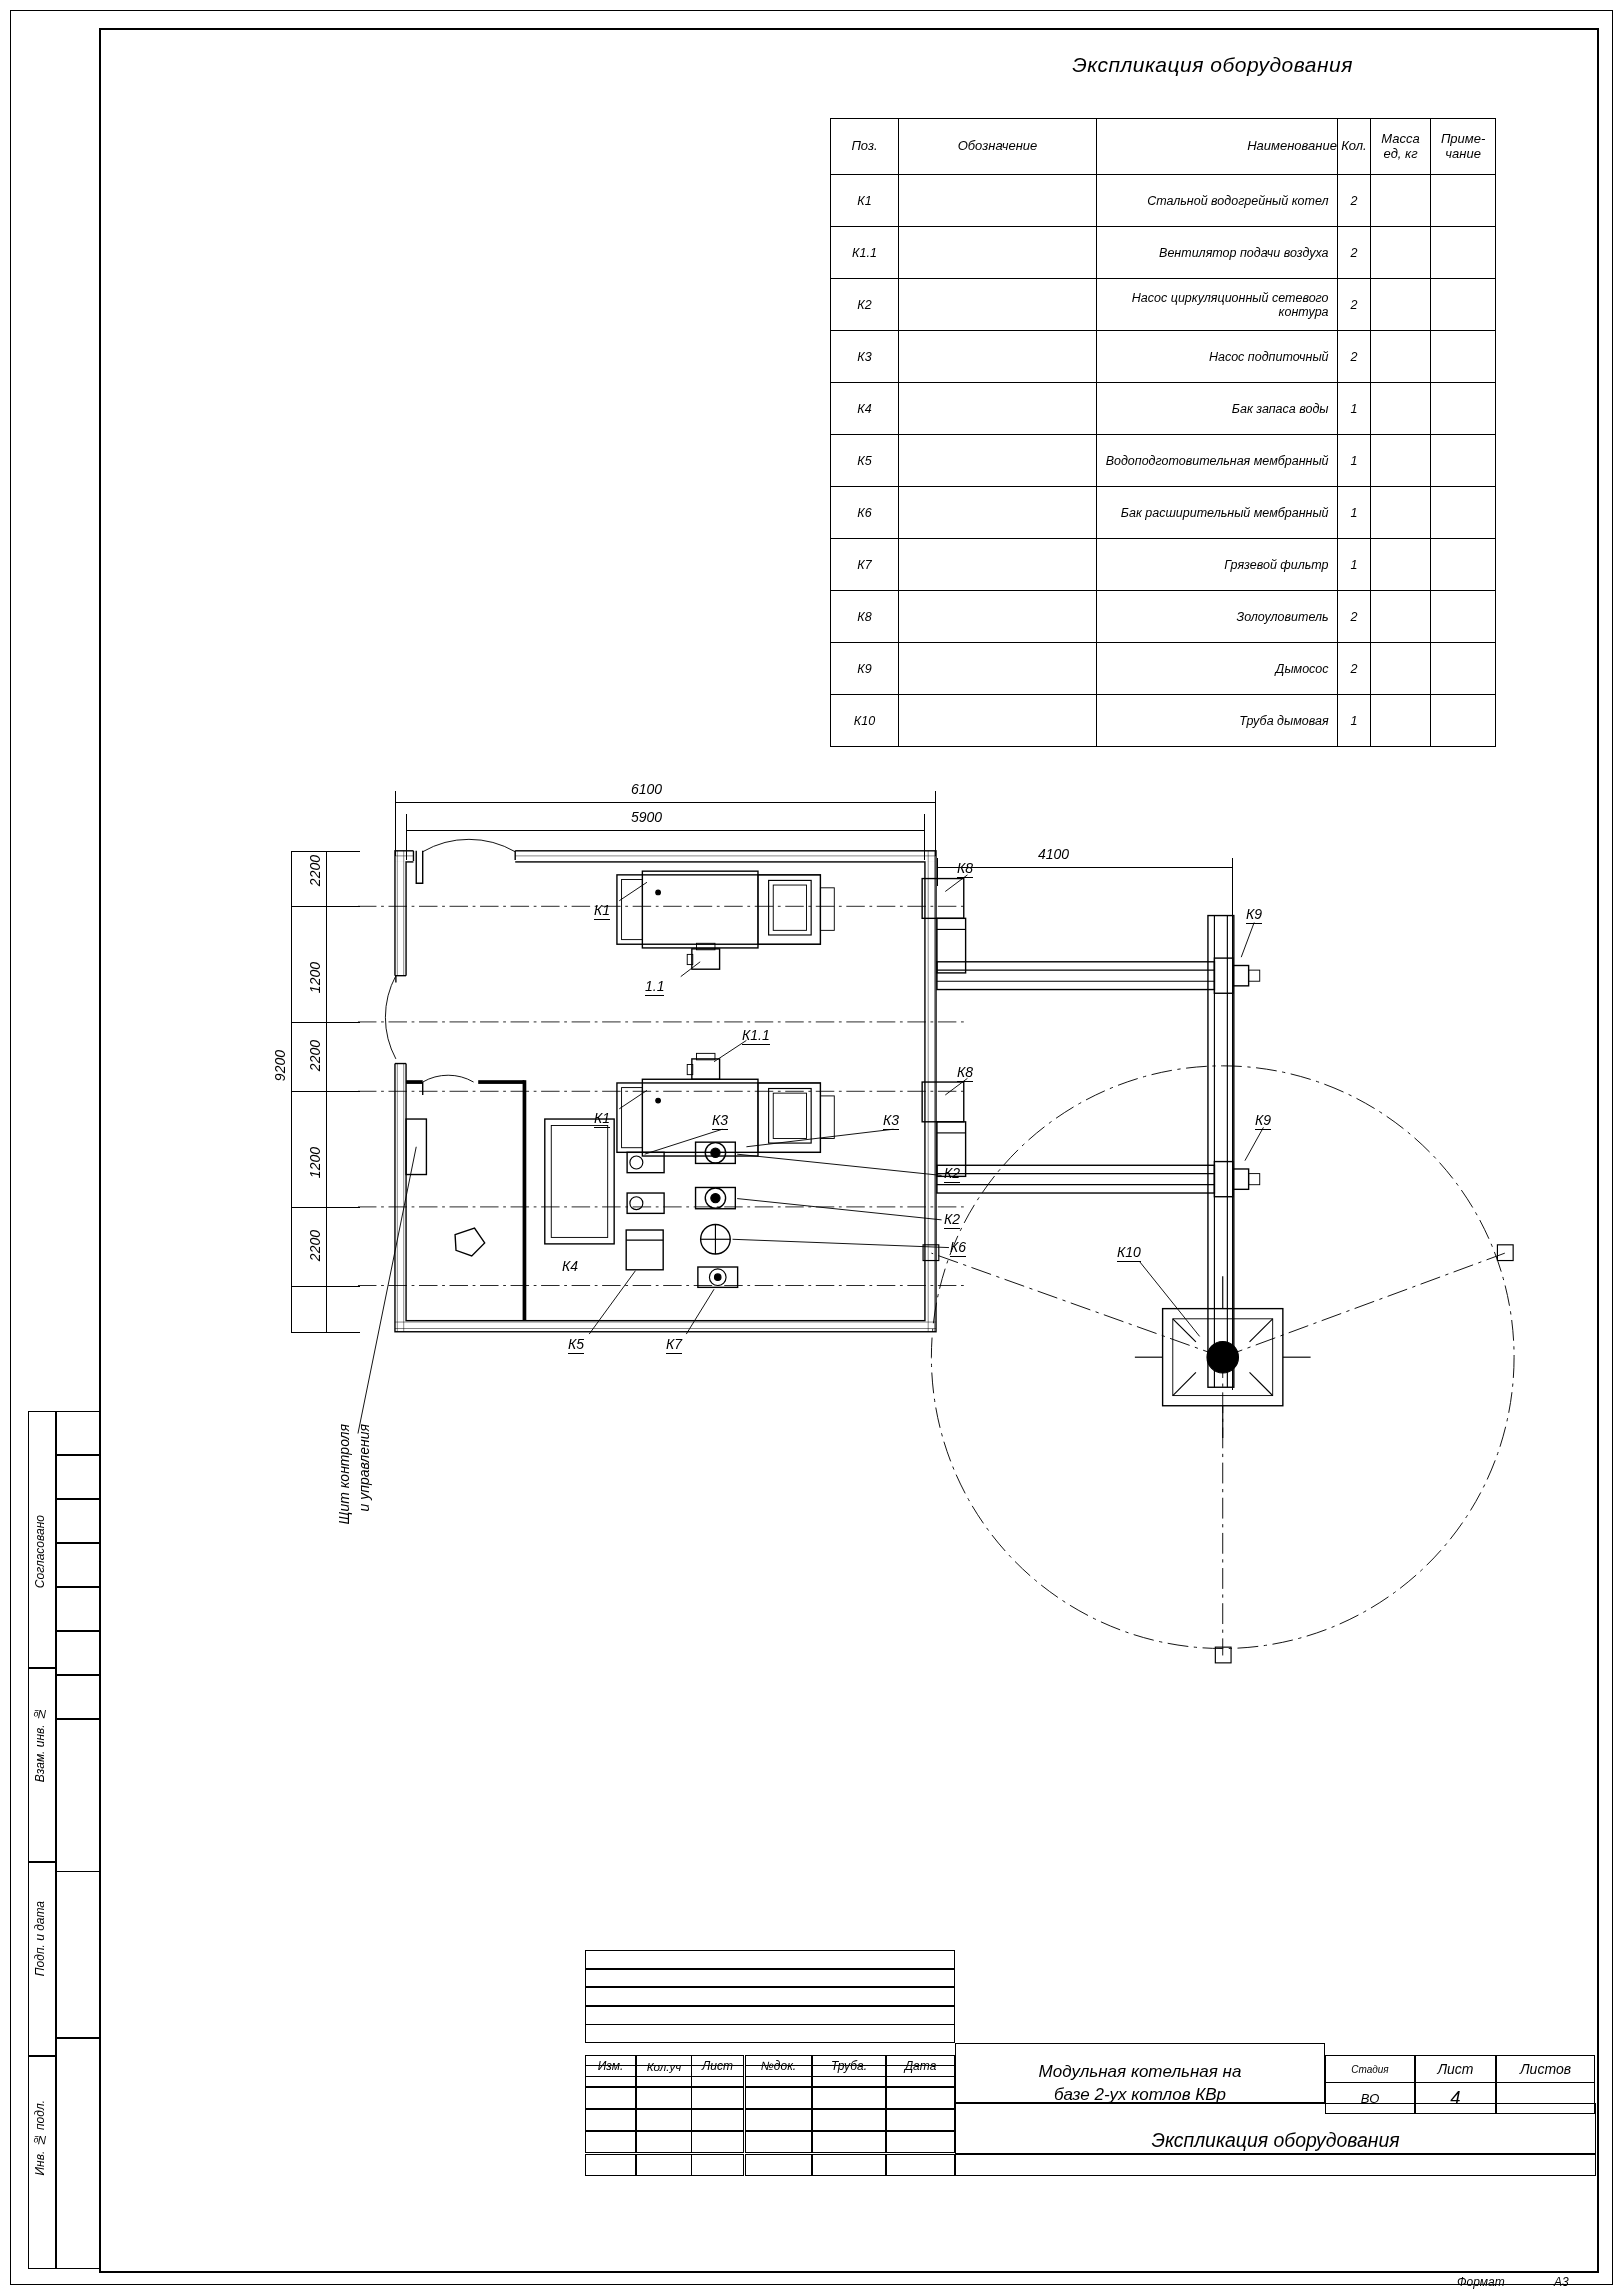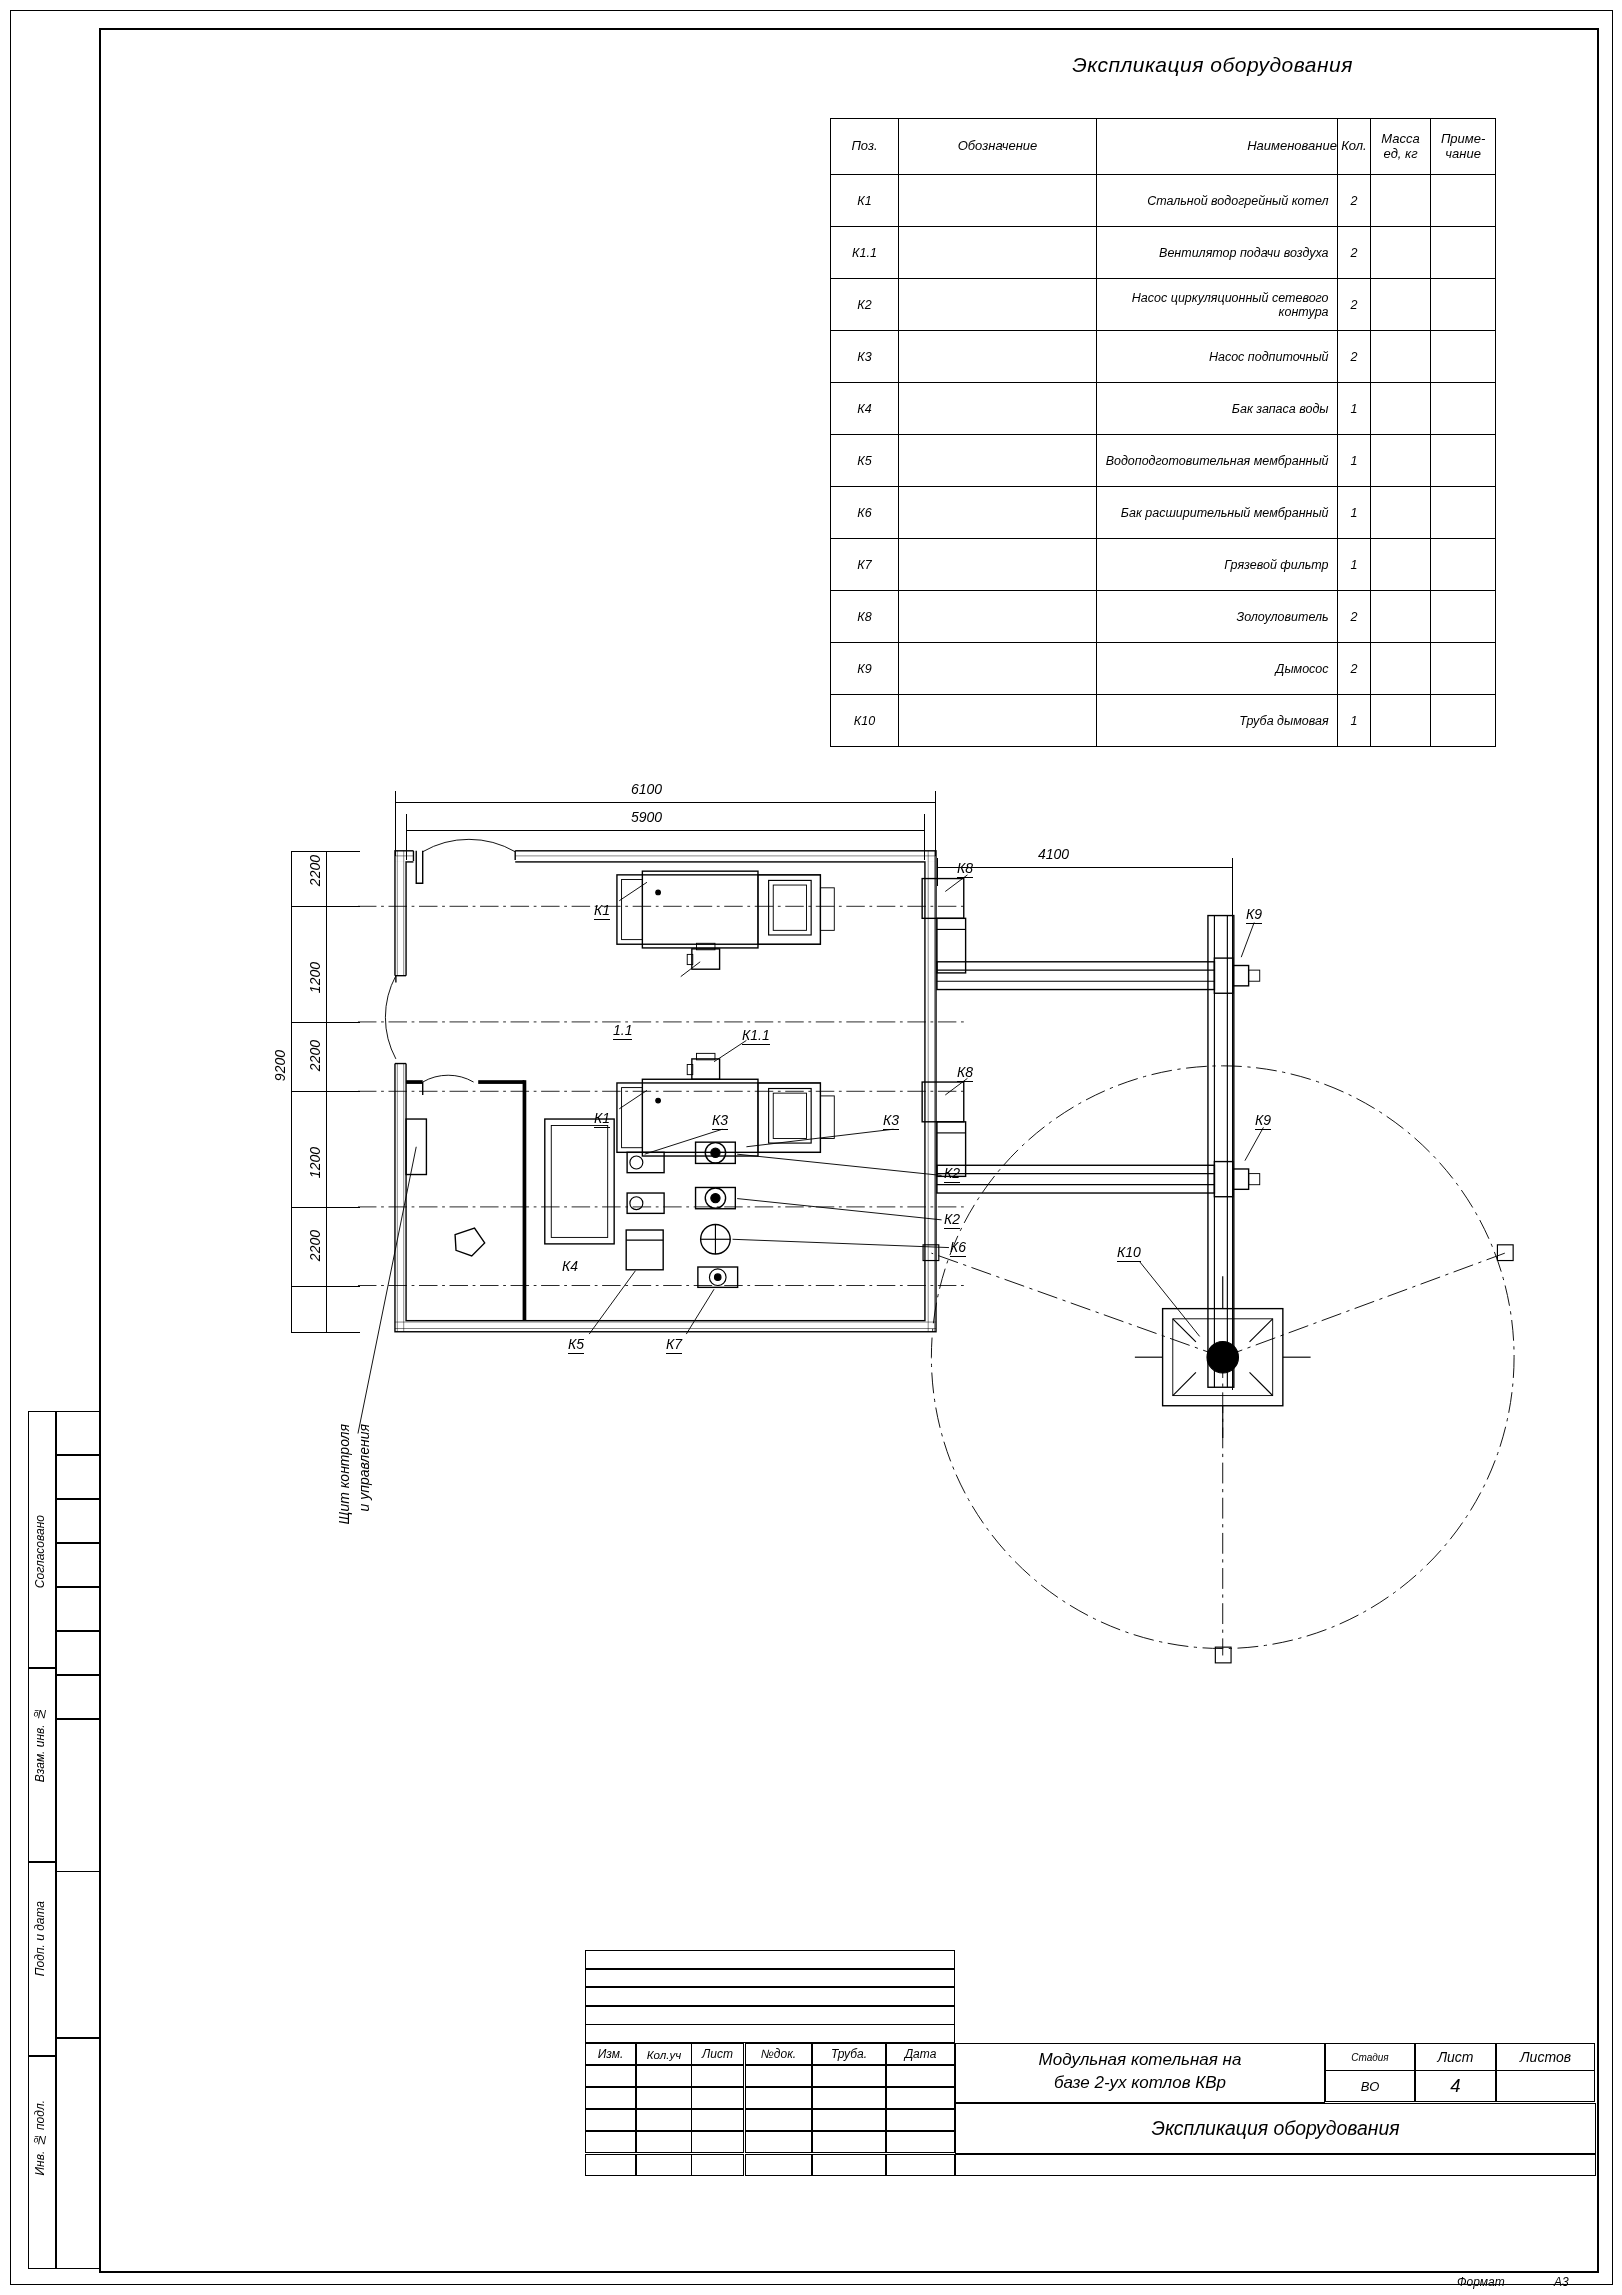--- a/index.html
+++ b/index.html
@@ -1,19 +1,19 @@
 <!DOCTYPE html>
 <html style="font-size:7.4px"><head>
 <meta charset="utf-8">
 <style>
   html,body{margin:0;padding:0;background:#ffffff;}
   body{font-family:"Liberation Sans", sans-serif;color:#000;}
   #sheet{position:relative;width:1623px;height:2295px;background:#fff;overflow:hidden;}
   .ln{position:absolute;background:#000;}
-  .ctr{display:flex;align-items:center;justify-content:center;text-align:center;}
+  .ctr{display:flex;align-items:center;justify-content:center;text-align:center;margin-top:12px;}
   .vert{writing-mode:vertical-rl;transform:rotate(180deg);}
 
   
   #outer-frame{position:absolute;left:10.2px;top:10.2px;width:1601px;height:2273px;border:1.4px solid #000;}
   #inner-frame{position:absolute;left:99px;top:28px;width:1496px;height:2241px;border:2.3px solid #000;}
 
   
   #left-stamp{position:absolute;left:28px;top:1411px;width:72px;height:858px;}
   #left-stamp .cell{position:absolute;border:1.4px solid #000;box-sizing:border-box;}
   #left-stamp .lbl{position:absolute;font-size:12px;font-style:italic;}
@@ -377,21 +377,21 @@
     <div class="ln" style="left:192px;top:509px;width:69px;height:0.9px;"></div>
 
     <div class="dim-txt vert" style="left:208px;top:32px;">2200</div>
     <div class="dim-txt vert" style="left:208px;top:139px;">1200</div>
     <div class="dim-txt vert" style="left:208px;top:217px;">2200</div>
     <div class="dim-txt vert" style="left:208px;top:324px;">1200</div>
     <div class="dim-txt vert" style="left:208px;top:407px;">2200</div>
 
     <div class="lbl-u" style="left:495px;top:79px;">К1</div>
     <div class="lbl-u" style="left:495px;top:287px;">К1</div>
-    <div class="lbl-u" style="left:514px;top:155px;margin-top:44px;">1.1</div>
+    <div class="lbl-u" style="left:546px;top:155px;">1.1</div>
     <div class="lbl-u" style="left:643px;top:204px;">К1.1</div>
     <div class="lbl-u" style="left:858px;top:37px;">К8</div>
     <div class="lbl-u" style="left:858px;top:241px;">К8</div>
     <div class="lbl-u" style="left:1147px;top:83px;">К9</div>
     <div class="lbl-u" style="left:1156px;top:289px;">К9</div>
     <div class="lbl-u" style="left:1018px;top:421px;">К10</div>
 
     <div class="lbl-u" style="left:613px;top:289px;">К3</div>
     <div class="lbl-u" style="left:784px;top:289px;">К3</div>
     <div class="lbl-u" style="left:845px;top:342px;">К2</div>

